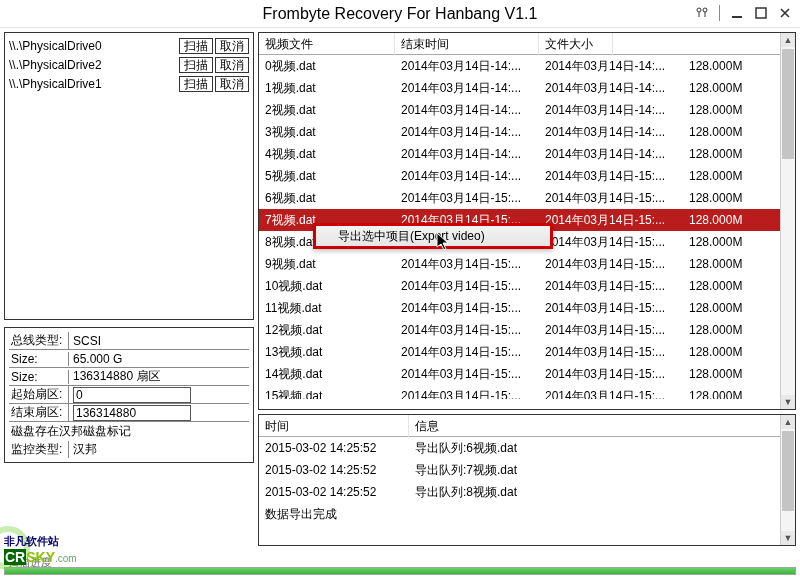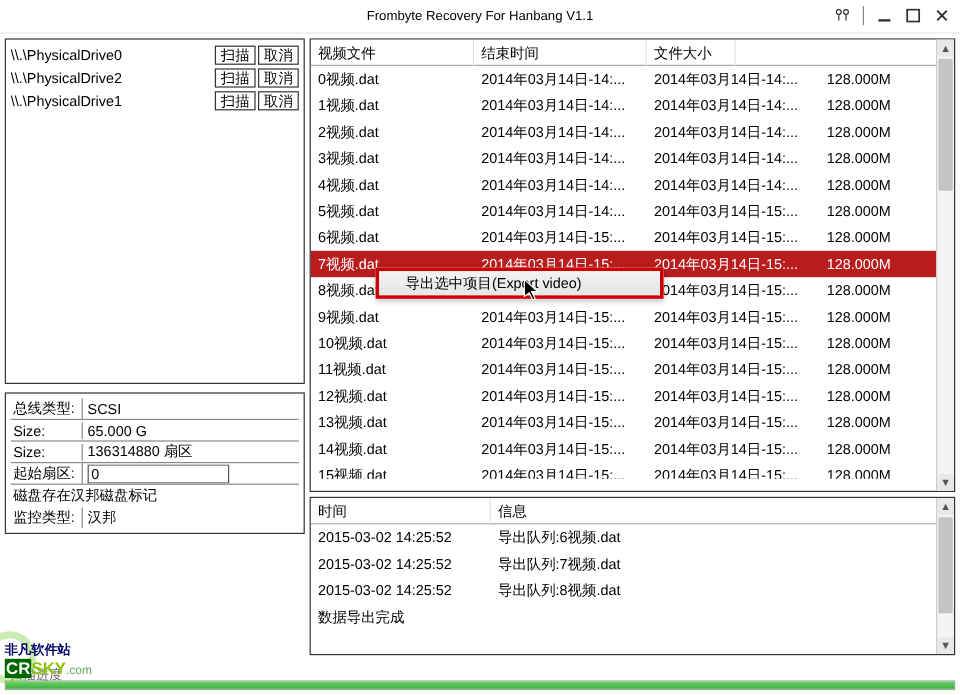--- a/index.html
+++ b/index.html
@@ -12,21 +12,21 @@
     position: relative;
     overflow: hidden;
     color: #000;
   }
   .window { width: 800px; height: 579px; background: #fff; position: relative; }
   .titlebar {
     height: 28px; line-height: 28px;
     text-align: center;
     position: relative;
     border-bottom: 1px solid #e6e6e6;
-    font-size: 11px;
+    font-size: 16px;
   }
   .winctl { position: absolute; right: 6px; top: 4px; display: flex; gap: 6px; align-items: center;}
   .winctl .wc { width: 18px; height: 18px; display:flex; align-items:center; justify-content:center; font-size: 14px; cursor: default;}
   .winctl .sep { width:1px; height:16px; background:#888; margin: 0 2px;}
   .winctl svg { display:block; }
   .body { display: flex; height: 522px; padding: 4px; gap: 4px; }
   .left { width: 250px; display:flex; flex-direction:column; gap:4px;}
   .progress-wrap { position:absolute; left:4px; right:4px; bottom:4px; height:20px;}
   .progress-label { font-size: 11px; color:#666; margin-left:4px;}
   .progress-bar { height:8px; border:1px solid #9a9; background:#fff; position: absolute; left:0; right:0; bottom:0;}
@@ -157,20 +157,24 @@
           <div class="infoval">65.000 G</div>
         </div>
         <div class="inforow">
           <div class="infolabel">Size:</div>
           <div class="infoval">136314880 扇区</div>
         </div>
         <div class="inforow">
           <div class="infolabel">起始扇区:</div>
           <div class="infoval"><input class="infoinput" value="0" style=""></div>
         </div>
+        <div class="inforow">
+          <div class="infolabel">结束扇区:</div>
+          <div class="infoval"><input class="infoinput" value="136314880" style=""></div>
+        </div>
         <div class="inforow" style="border-bottom:none;">
           <div class="infoval" style="padding-left:2px;">磁盘存在汉邦磁盘标记</div>
         </div>
         <div class="inforow">
           <div class="infolabel">监控类型:</div>
           <div class="infoval">汉邦</div>
         </div>
       </div>
 
       <div style="flex:1"></div>

